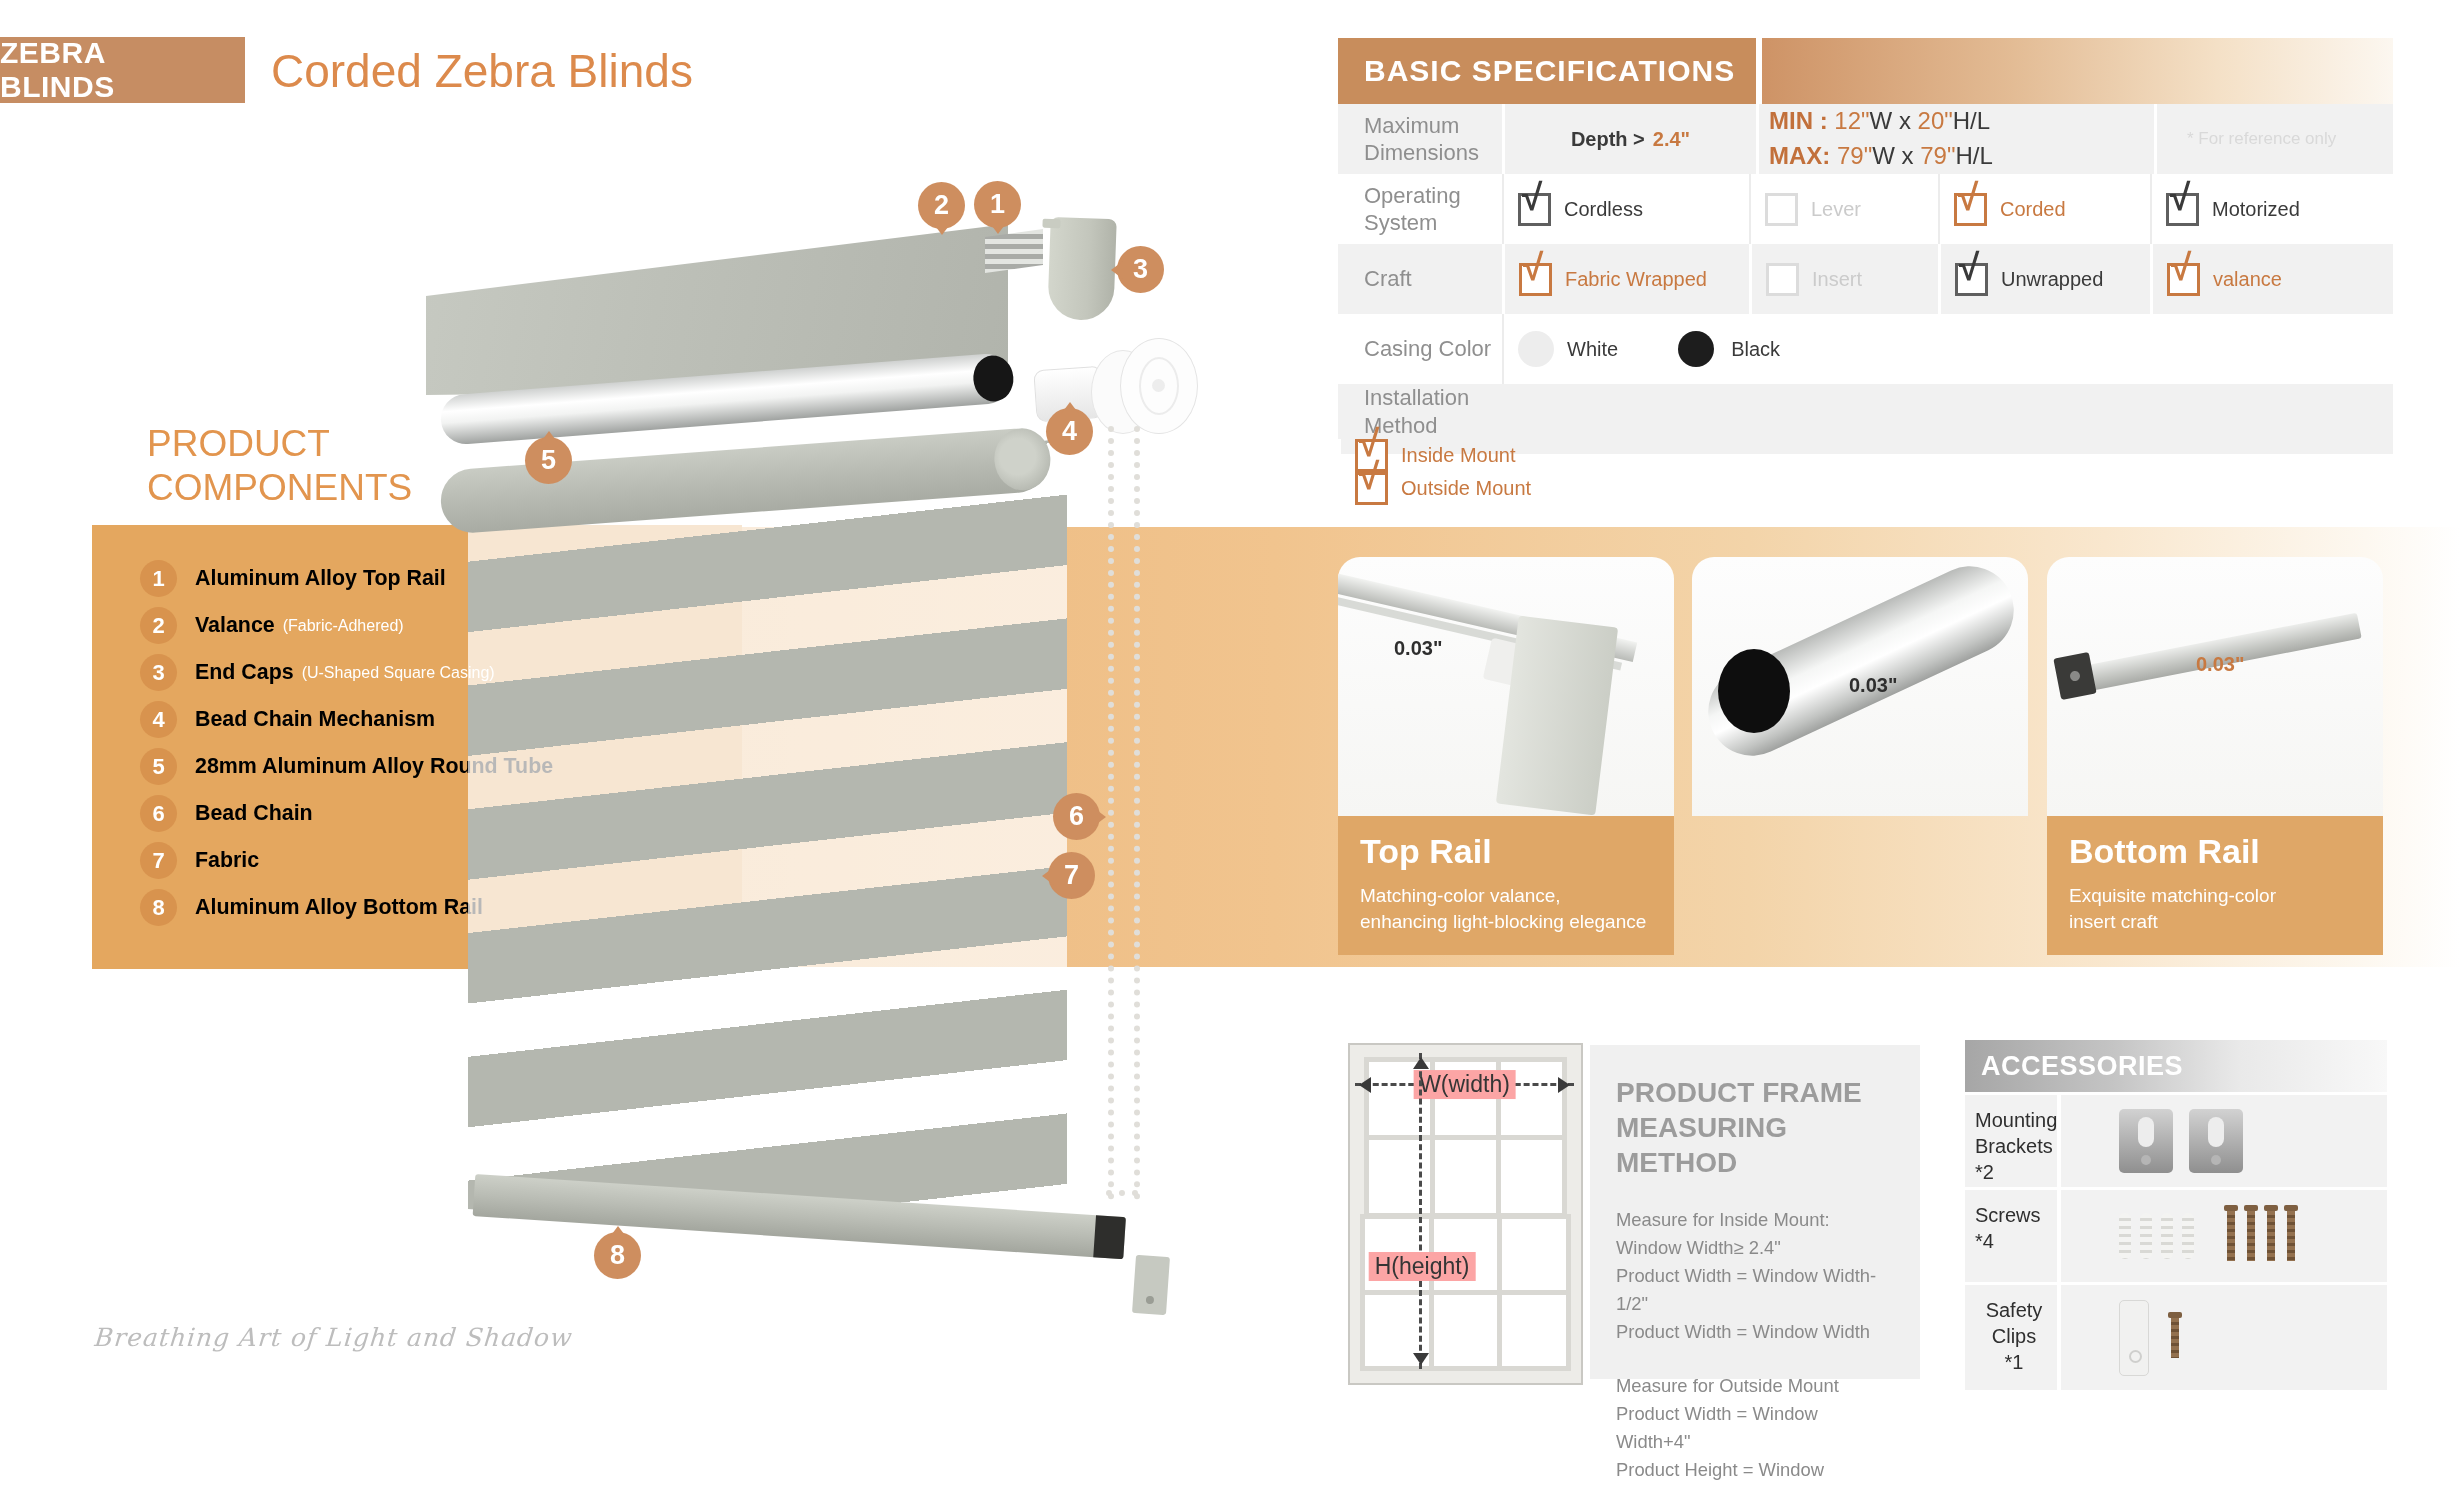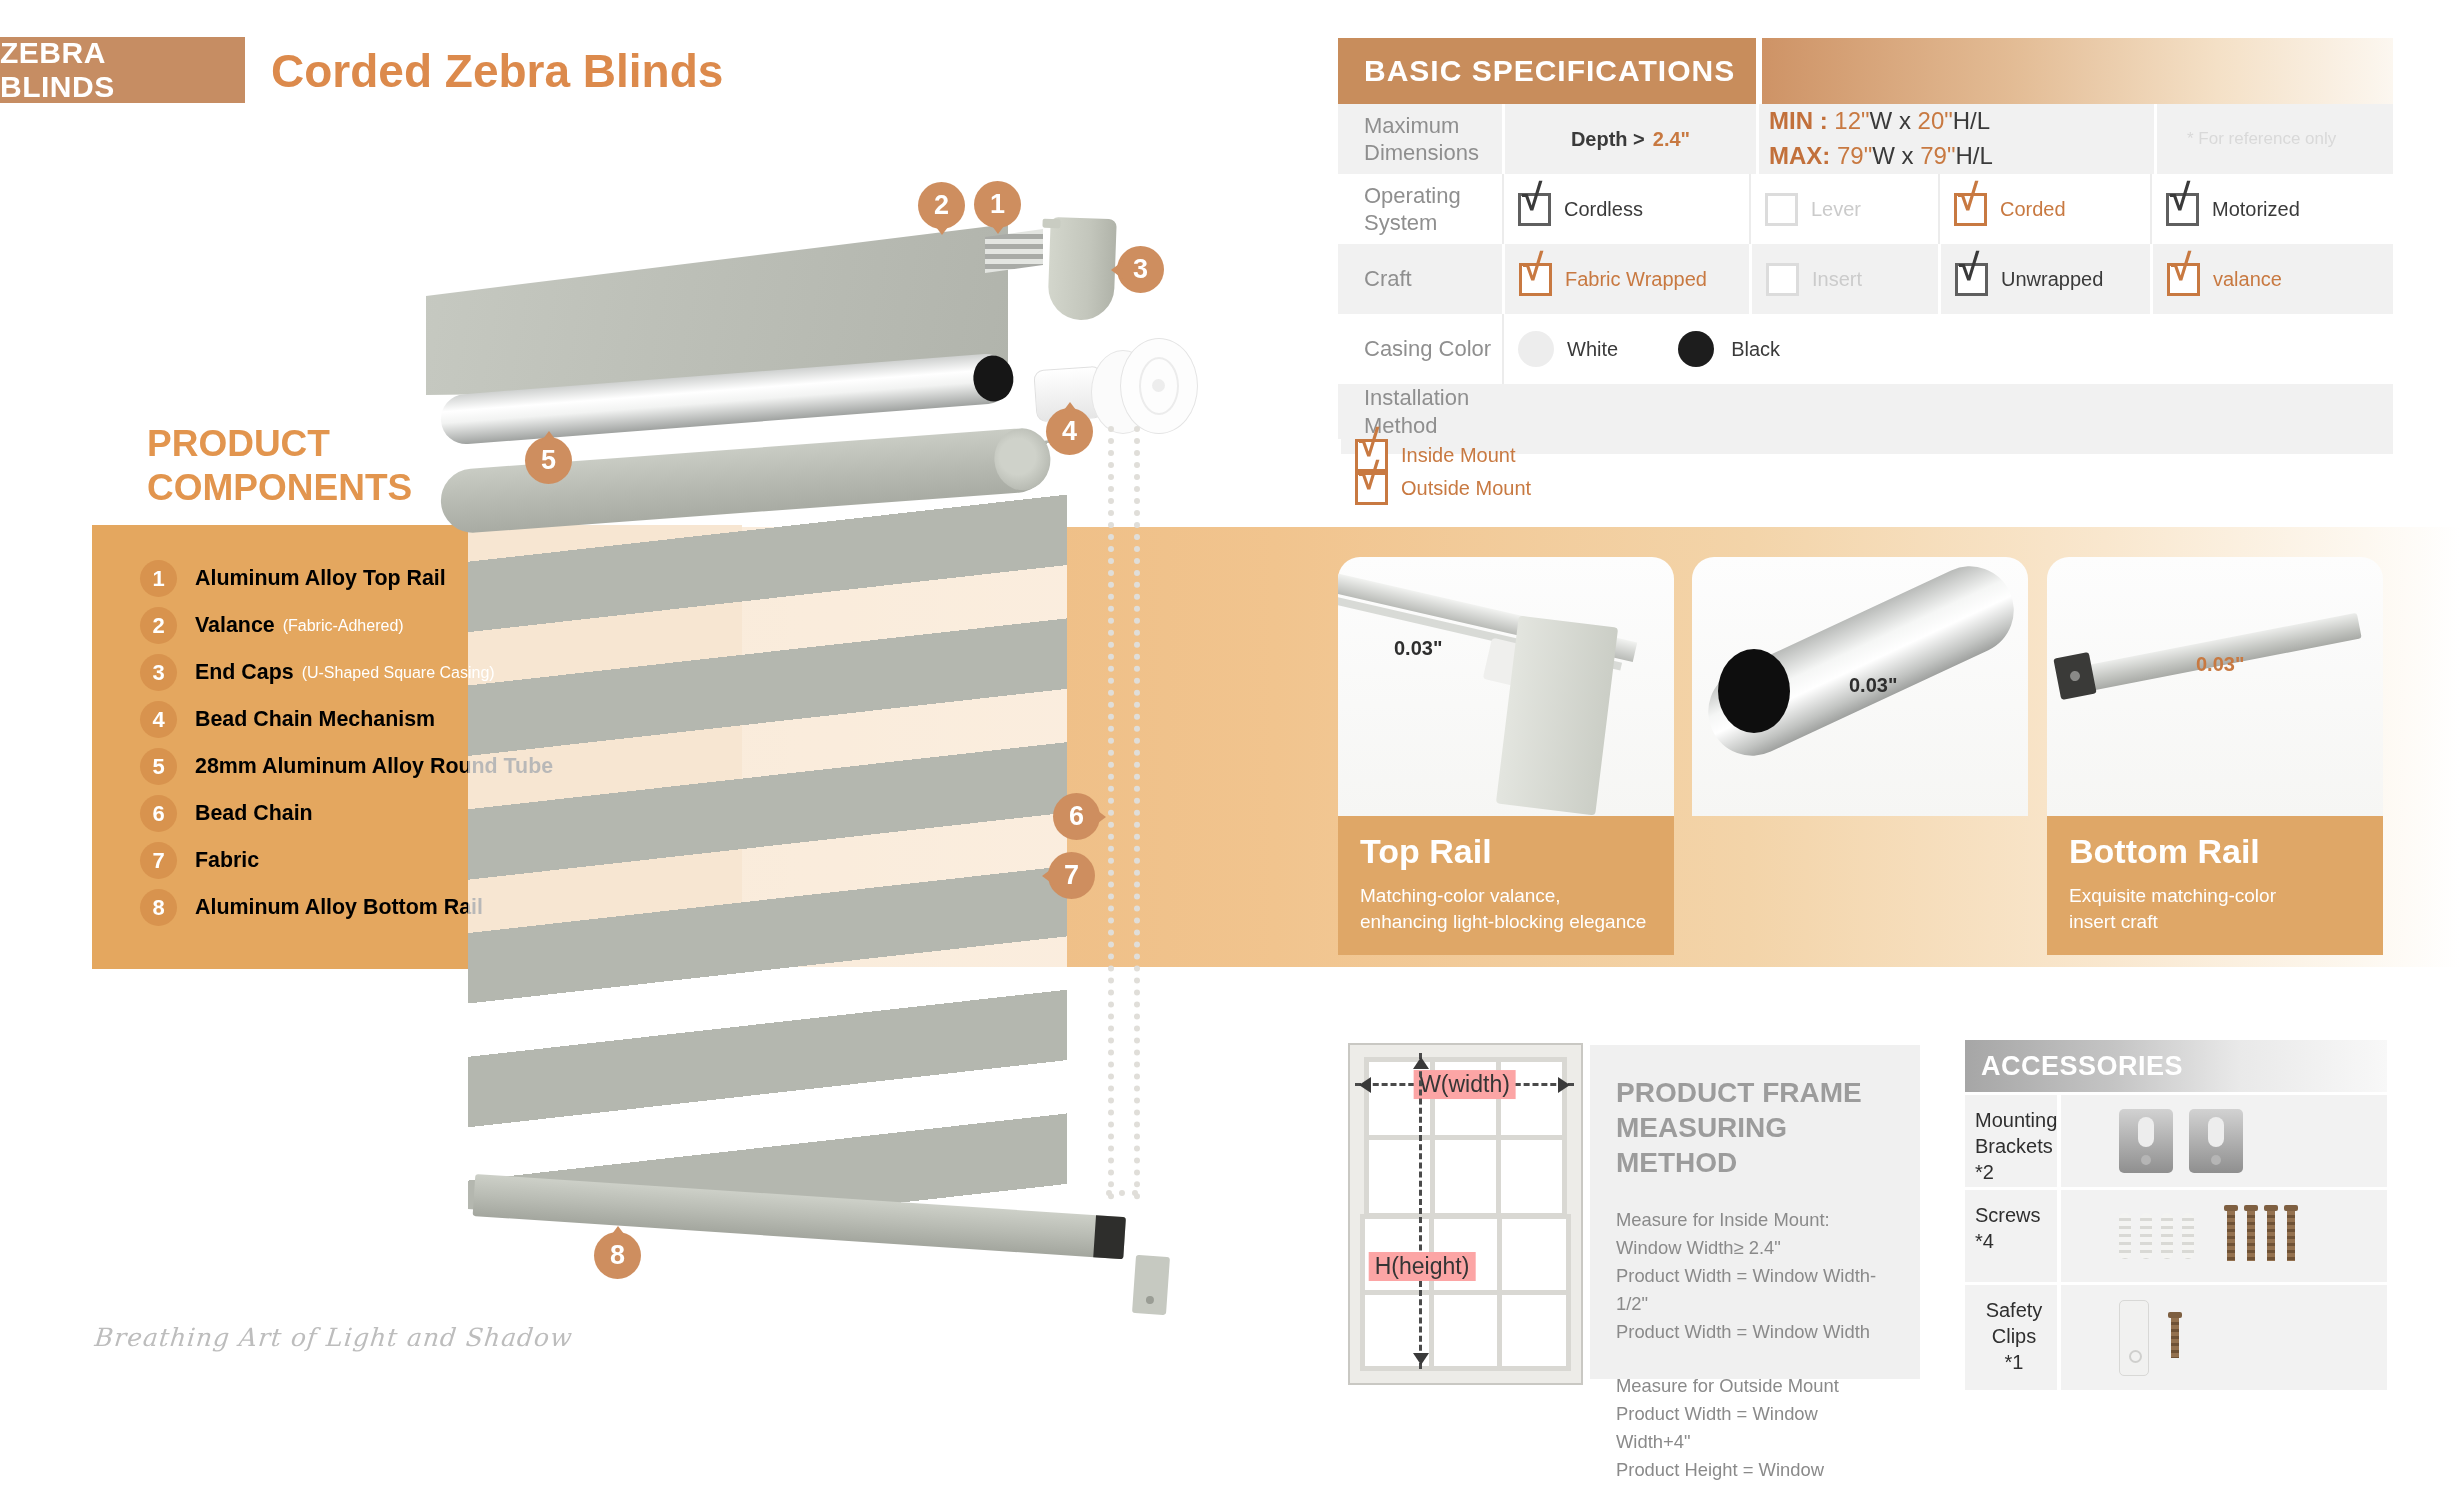--- a/index.html
+++ b/index.html
@@ -4,21 +4,21 @@
 <style>
   html,body{margin:0;padding:0;background:#fff;}
   body{font-family:"Liberation Sans",sans-serif;}
   .canvas{position:relative;width:2460px;height:1487px;background:#fff;overflow:hidden;}
   .abs{position:absolute;}
 
   
   .badge{left:0;top:37px;width:245px;height:66px;background:#C68D63;color:#fff;
     display:flex;align-items:center;justify-content:flex-end;padding-right:22px;
     font-size:30px;font-weight:700;letter-spacing:0.5px;box-sizing:border-box;}
-  .page-title{left:271px;top:40px;font-size:46px;font-weight:700;color:#DC8A4C;line-height:62px;}
+  .page-title{left:271px;top:40px;font-size:46px;font-weight:400;color:#DC8A4C;line-height:62px;}
 
   
   .spec{left:1338px;top:38px;width:1055px;}
   .spec-head{display:flex;height:66px;}
   .spec-head-box{width:418px;background:#C88D5C;color:#fff;font-size:30px;font-weight:700;
     letter-spacing:1px;display:flex;align-items:center;padding-left:26px;box-sizing:border-box;}
   .spec-head-band{flex:1;margin-left:6px;
     background:linear-gradient(90deg,#CE9366 0%,#E3BC95 40%,#F4E0C6 72%,#FCF7F0 100%);}
   .spec-row{display:flex;}
   .spec-row.gray{background:#F1F1F1;}
@@ -39,21 +39,21 @@
   .opt-label.muted{color:#CBCBCB;}
   .dim-line{font-size:24px;color:#3A3A3A;line-height:1.45;}
   .dim-tag{color:#C2703B;font-weight:700;}
   .dim-num{color:#C87941;}
   .depth-cell{font-size:20px;font-weight:700;color:#3A3A3A;justify-content:center;}
   .depth-val{color:#C87941;margin-left:8px;}
   .ref-note{color:#D9D9D9;font-size:17px;padding-left:30px;}
   .swatch{width:36px;height:36px;border-radius:50%;flex:0 0 auto;}
 
   
-  .comp-title{left:147px;top:422px;width:308px;font-size:37px;font-weight:700;color:#E2954E;line-height:1.18;}
+  .comp-title{left:147px;top:422px;width:308px;font-size:37px;font-weight:400;color:#E2954E;line-height:1.18;}
   .band{left:92px;top:527px;width:2368px;height:440px;
     background:linear-gradient(90deg,#E6AB66 0%,#ECB97E 25%,#F1C48E 50%,#F3D4A9 70%,#F9E7CE 85%,#FDF8F0 96%,#FFFFFF 100%);}
   .comp-box{left:92px;top:525px;width:650px;height:444px;background:#E4A75F;padding-top:30px;box-sizing:border-box;}
   .comp-item{height:47px;display:flex;align-items:center;padding-left:48px;}
   .comp-num{width:37px;height:37px;border-radius:50%;background:#D8934E;color:#fff;font-size:22px;
     font-weight:700;display:flex;align-items:center;justify-content:center;flex:0 0 auto;}
   .comp-label{color:#000000;font-size:21.4px;font-weight:600;margin-left:18px;}
   .comp-note{color:#fff;font-size:16px;font-weight:500;margin-left:8px;}
 
   

